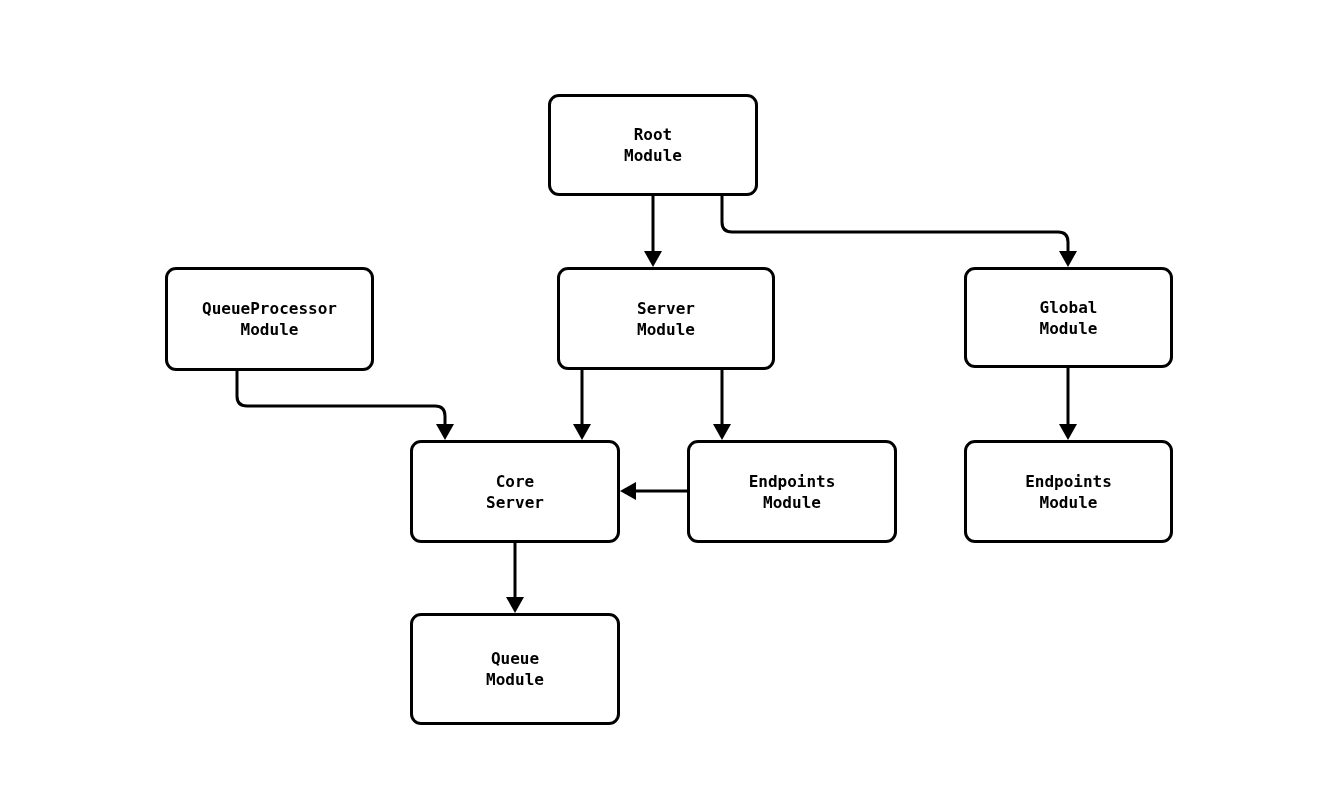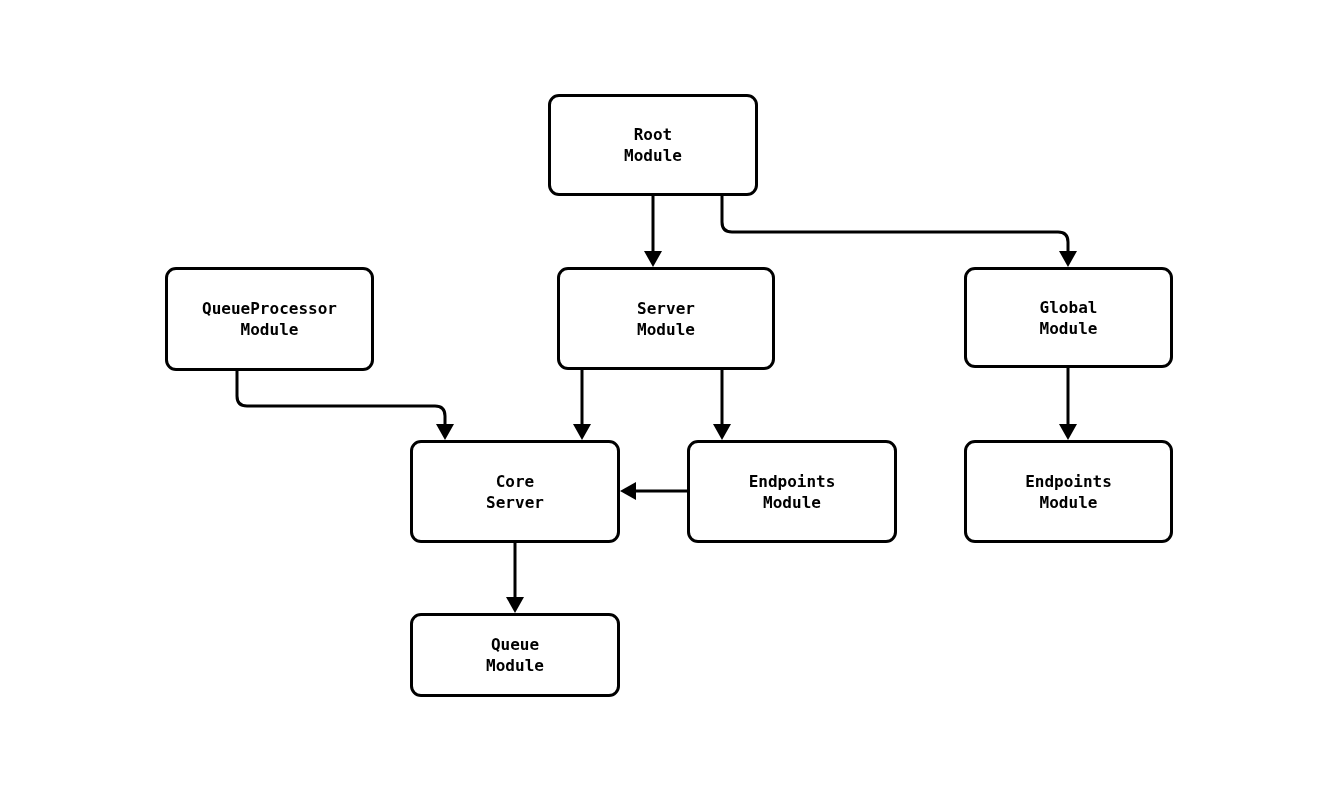--- a/index.html
+++ b/index.html
@@ -115,18 +115,18 @@
   <div class="node" style="left:687px; top:440px; width:210px; height:103px;">
     <span class="node-label">Endpoints
 Module</span>
   </div>
 
   <div class="node" style="left:964px; top:440px; width:209px; height:103px;">
     <span class="node-label">Endpoints
 Module</span>
   </div>
 
-  <div class="node" style="left:410px; top:613px; width:210px; height:84px;">
+  <div class="node" style="left:410px; top:613px; width:210px; height:112px;">
     <span class="node-label">Queue
 Module</span>
   </div>
 
 </div>
 
 </body></html>

